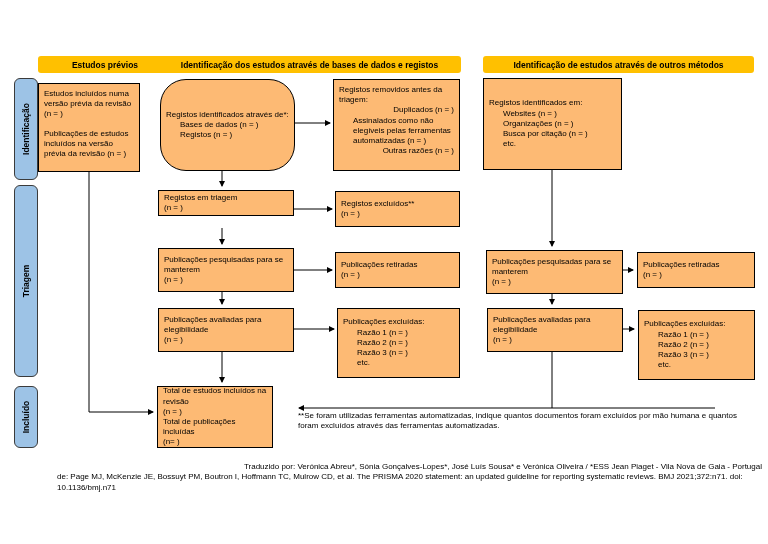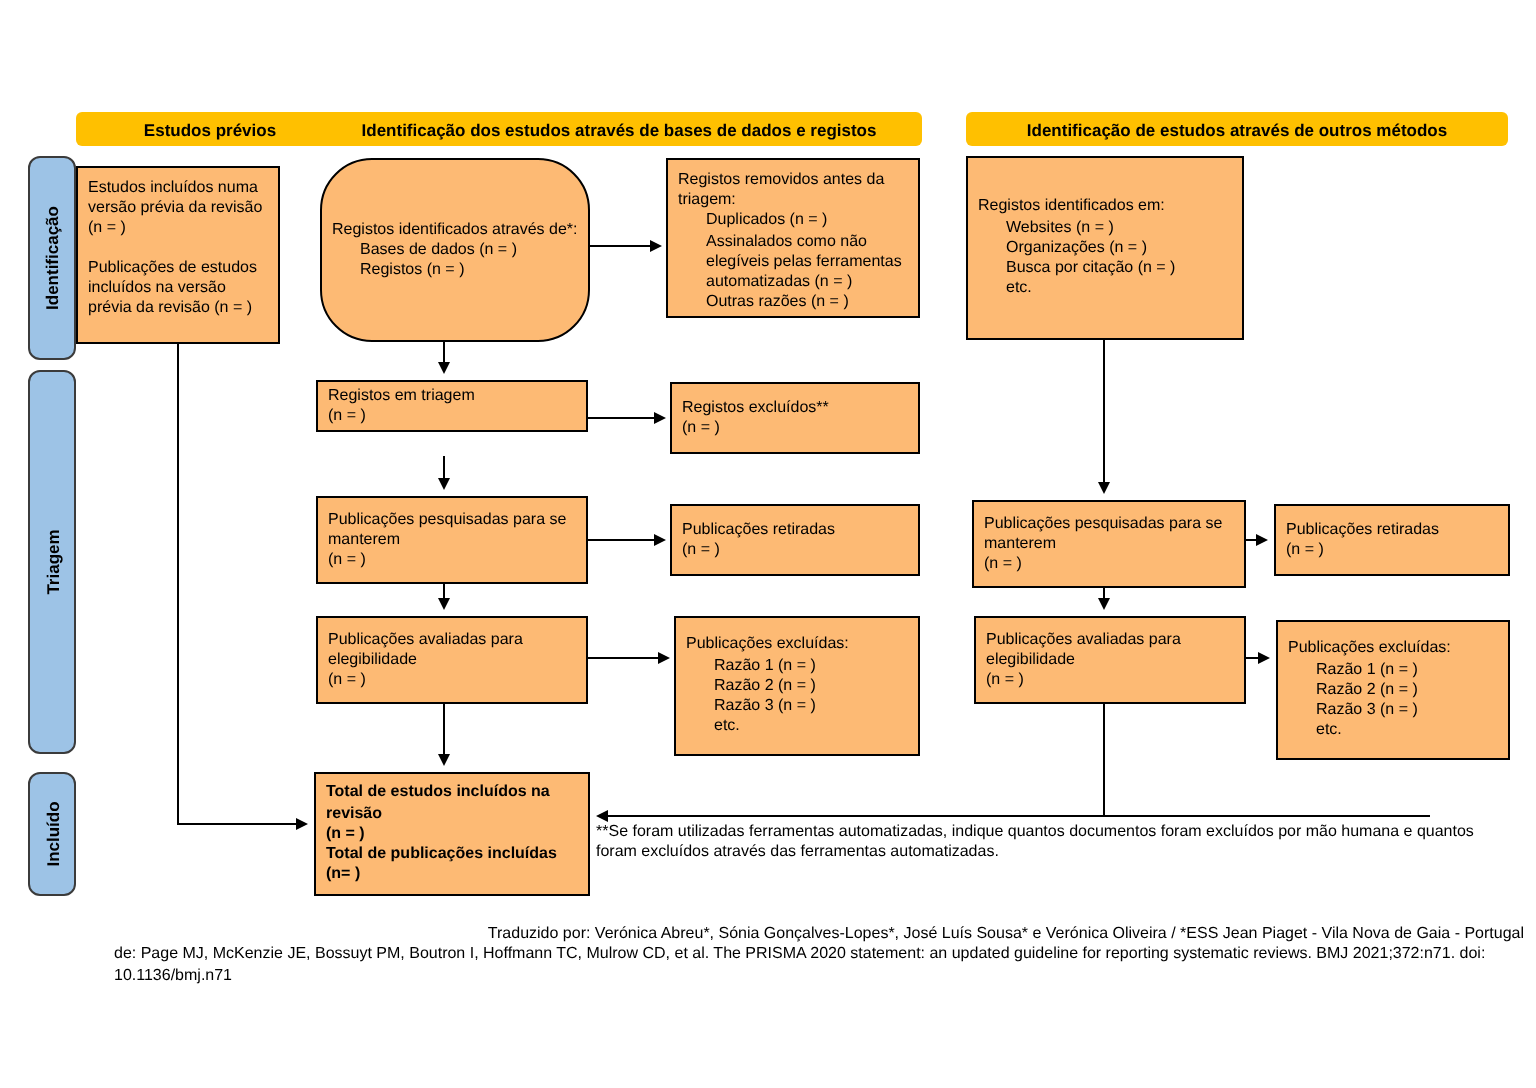--- a/index.html
+++ b/index.html
@@ -34,28 +34,28 @@
   .box{
     position:absolute;background:#fdba74;border:1px solid #000;
     font-size:8px;line-height:1.28;padding:3px 5px;box-sizing:border-box;
     display:flex;flex-direction:column;justify-content:center;
   }
   .box .ind{padding-left:14px;}
   .box .gap{margin-top:9px;}
   .box.topalign{justify-content:flex-start;padding-top:5px;}
   .bL1{left:38px;top:83px;width:102px;height:89px;}
   .bM1{left:160px;top:79px;width:135px;height:92px;border-radius:26px;}
-  .bM2{left:333px;top:79px;width:127px;height:80px;}
+  .bM2{left:333px;top:79px;width:127px;height:92px;align-items:flex-end;}
   .bM3{left:158px;top:190px;width:136px;height:26px;justify-content:center;}
   .bM4{left:335px;top:191px;width:125px;height:36px;}
   .bM5{left:158px;top:248px;width:136px;height:44px;}
   .bM6{left:335px;top:252px;width:125px;height:36px;}
   .bM7{left:158px;top:308px;width:136px;height:44px;}
   .bM8{left:337px;top:308px;width:123px;height:70px;}
-  .bM9{left:157px;top:386px;width:138px;height:62px;font-weight:bold;}
+  .bM9{left:157px;top:386px;width:116px;height:62px;}
   .bR1{left:483px;top:78px;width:139px;height:92px;}
   .bR2{left:486px;top:250px;width:137px;height:44px;}
   .bR3{left:637px;top:252px;width:118px;height:36px;}
   .bR4{left:487px;top:308px;width:136px;height:44px;}
   .bR5{left:638px;top:310px;width:117px;height:70px;}
   .arrows{position:absolute;left:0;top:0;pointer-events:none;}
   .footnotes{
     position:absolute;left:298px;top:411px;width:456px;
     font-size:8px;line-height:1.25;
   }

